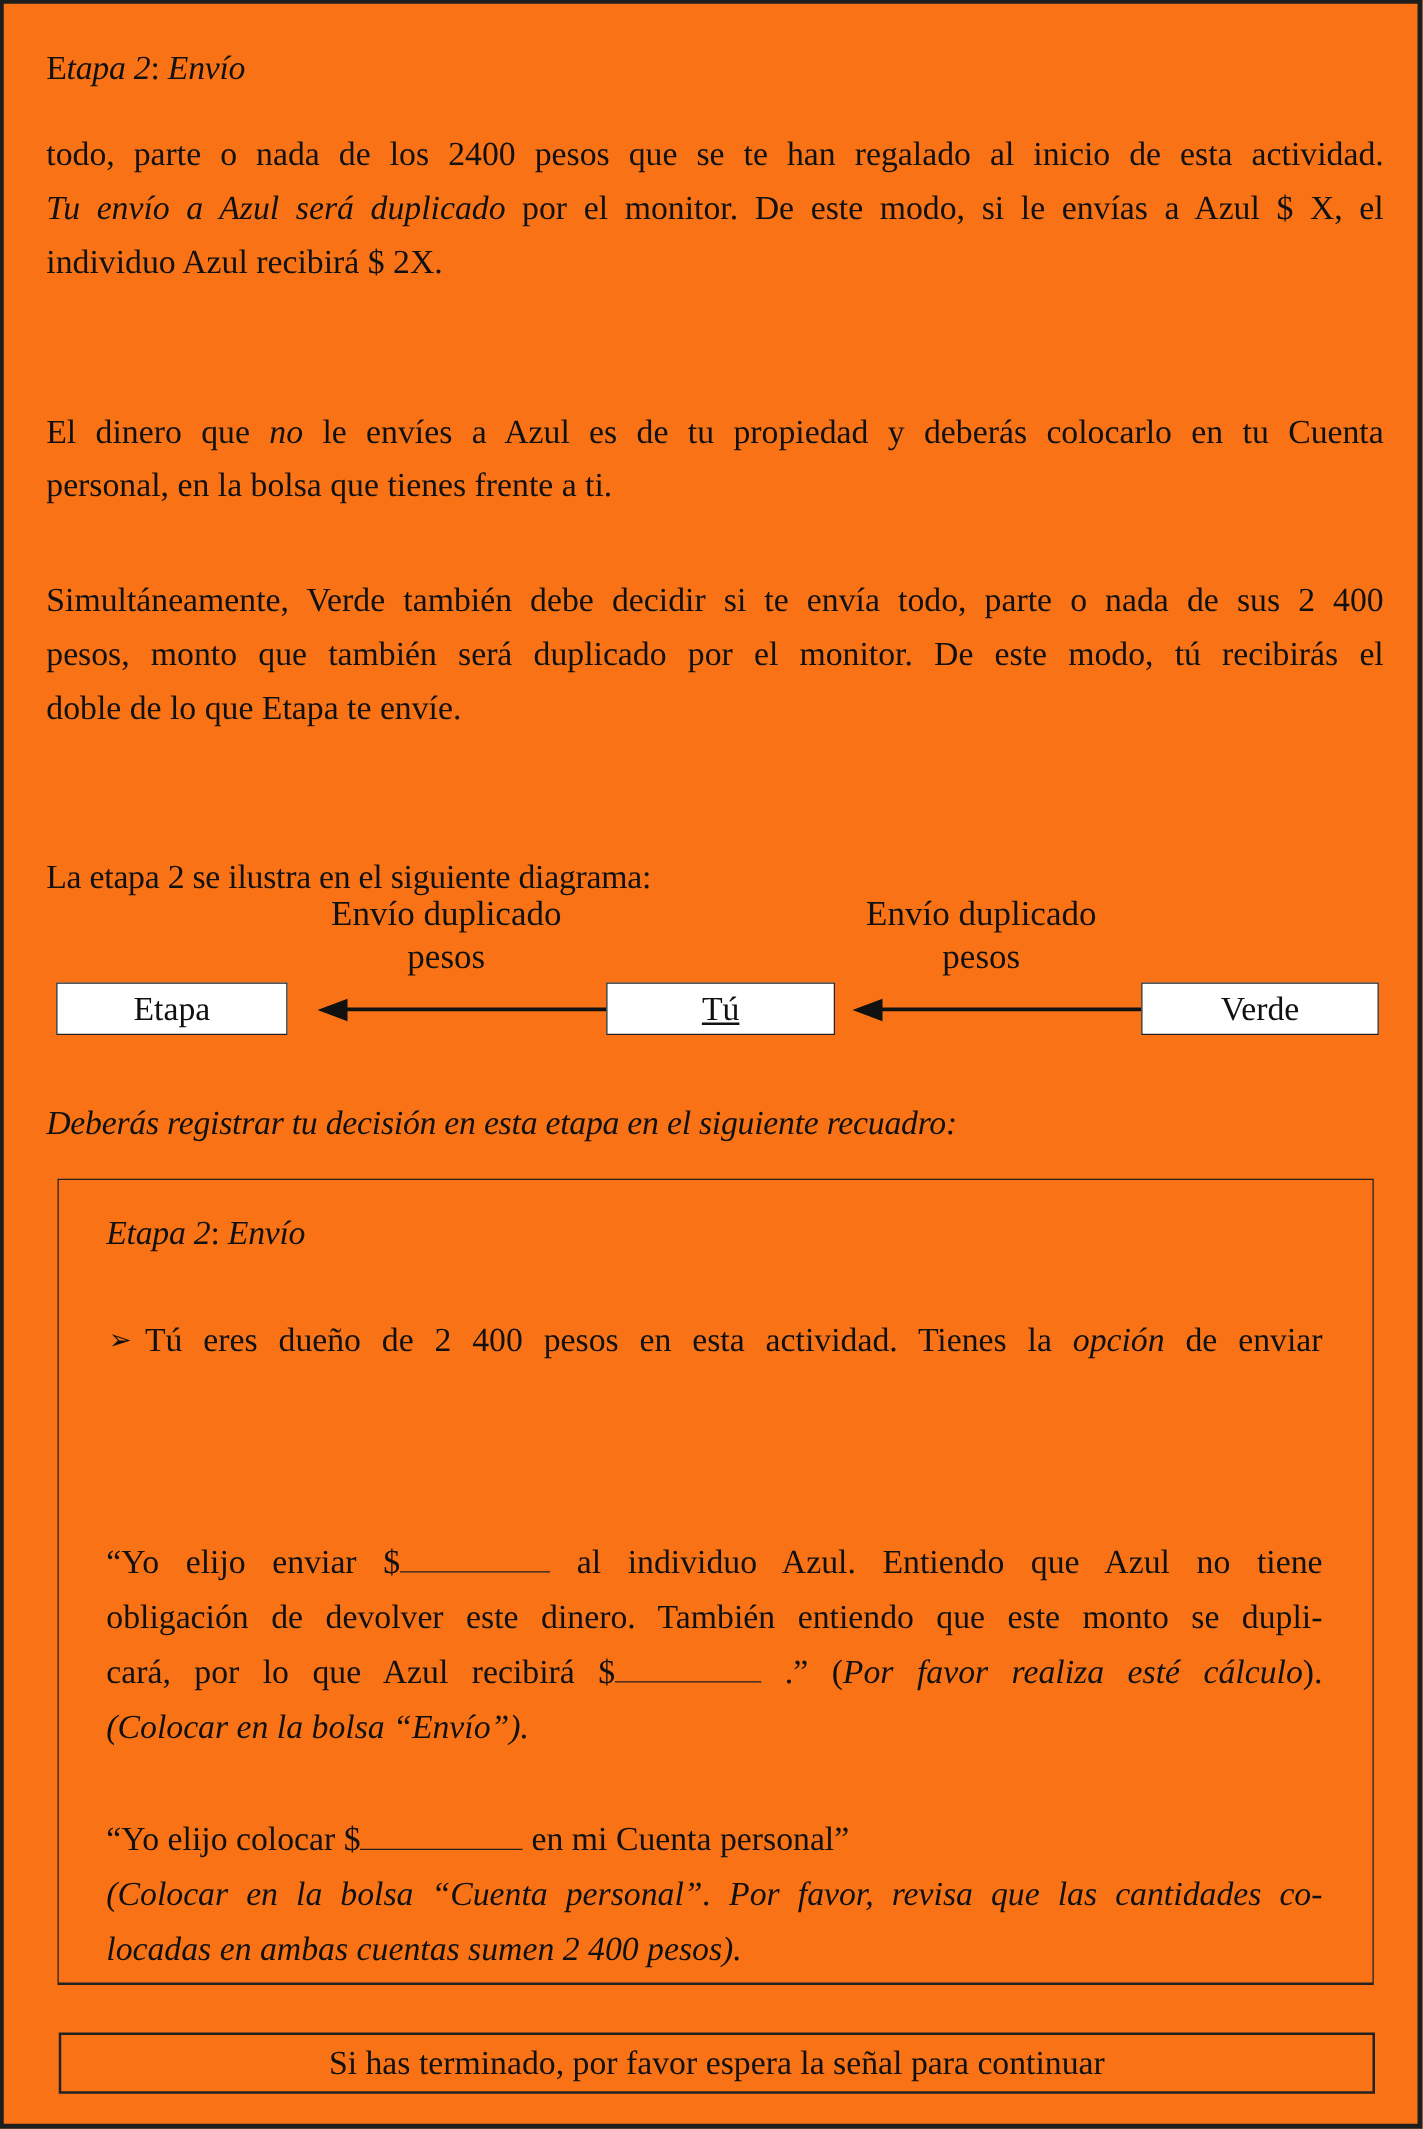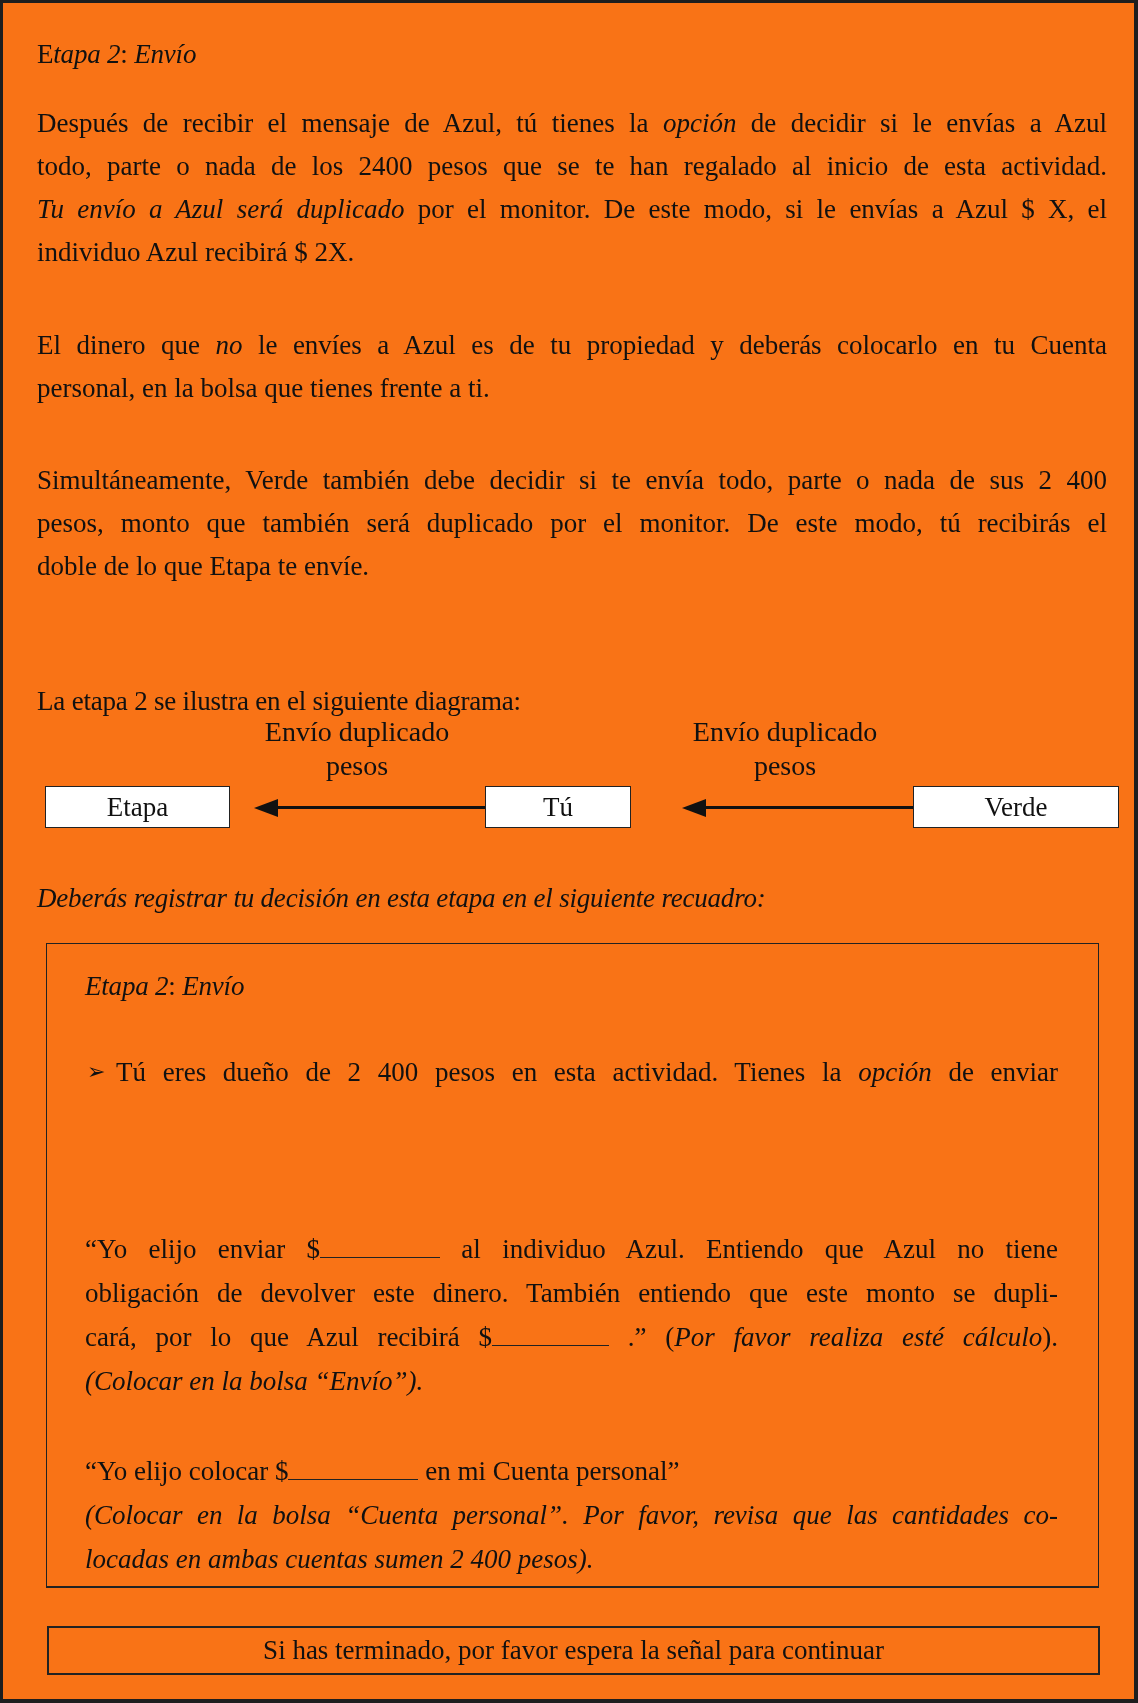--- a/index.html
+++ b/index.html
@@ -138,21 +138,20 @@
 </head>
 <body>
 
 <div class="page">
 
   <div class="txt" style="left:34px; top:30px;">
     <span>E</span><i>tapa 2</i><span>: </span><i>Envío</i>
   </div>
 
   <div class="para" style="top:99px;">
-    <span class="line"><span>Después de recibir el mensaje de Azul, tú tienes la </span><i>opción</i><span> de decidir si le envías a Azul</span></span>
     <span class="line">todo, parte o nada de los 2400 pesos que se te han regalado al inicio de esta actividad.</span>
     <span class="line"><i>Tu envío a Azul será duplicado</i><span> por el monitor. De este modo, si le envías a Azul $ X, el</span></span>
     <span class="line last">individuo Azul recibirá $ 2X.</span>
   </div>
 
   <div class="para" style="top:321px;">
     <span class="line"><span>El dinero que </span><i>no</i><span> le envíes a Azul es de tu propiedad y deberás colocarlo en tu Cuenta</span></span>
     <span class="line last">personal, en la bolsa que tienes frente a ti.</span>
   </div>
 
@@ -171,25 +170,25 @@
     </div>
     <div class="diag-label" style="left:652px; top:712px;">
       <div>Envío duplicado</div>
       <div>pesos</div>
     </div>
 
     <div class="box" style="left:42px; top:783px; width:185px;">Etapa</div>
     <div class="arrow-head" style="left:251px; top:796px;"></div>
     <div class="arrow" style="left:270px; top:803px; width:214px;"></div>
 
-    <div class="box" style="left:482px; top:783px; width:146px;">Tú</div>
+    <div class="box" style="left:482px; top:783px; width:183px;text-decoration:underline;">Tú</div>
     <div class="arrow-head" style="left:679px; top:796px;"></div>
     <div class="arrow" style="left:698px; top:803px; width:214px;"></div>
 
-    <div class="box" style="left:910px; top:783px; width:206px;">Verde</div>
+    <div class="box" style="left:910px; top:783px; width:190px;">Verde</div>
   </div>
 
   <div class="txt" style="left:34px; top:874px;">
     <i>Deberás registrar tu decisión en esta etapa en el siguiente recuadro:</i>
   </div>
 
   <div class="decision"></div>
 
   <div class="txt" style="left:82px; top:962px;">
     <i>Etapa 2</i><span>: </span><i>Envío</i>

